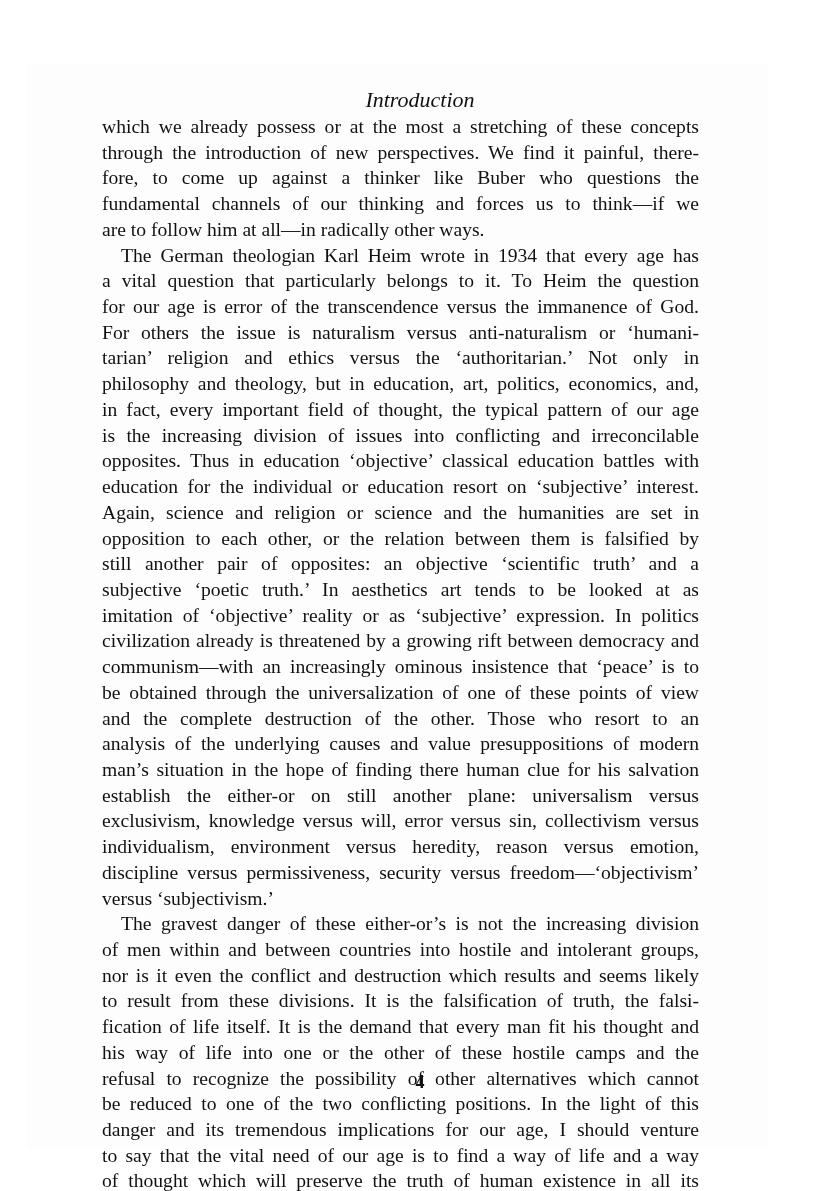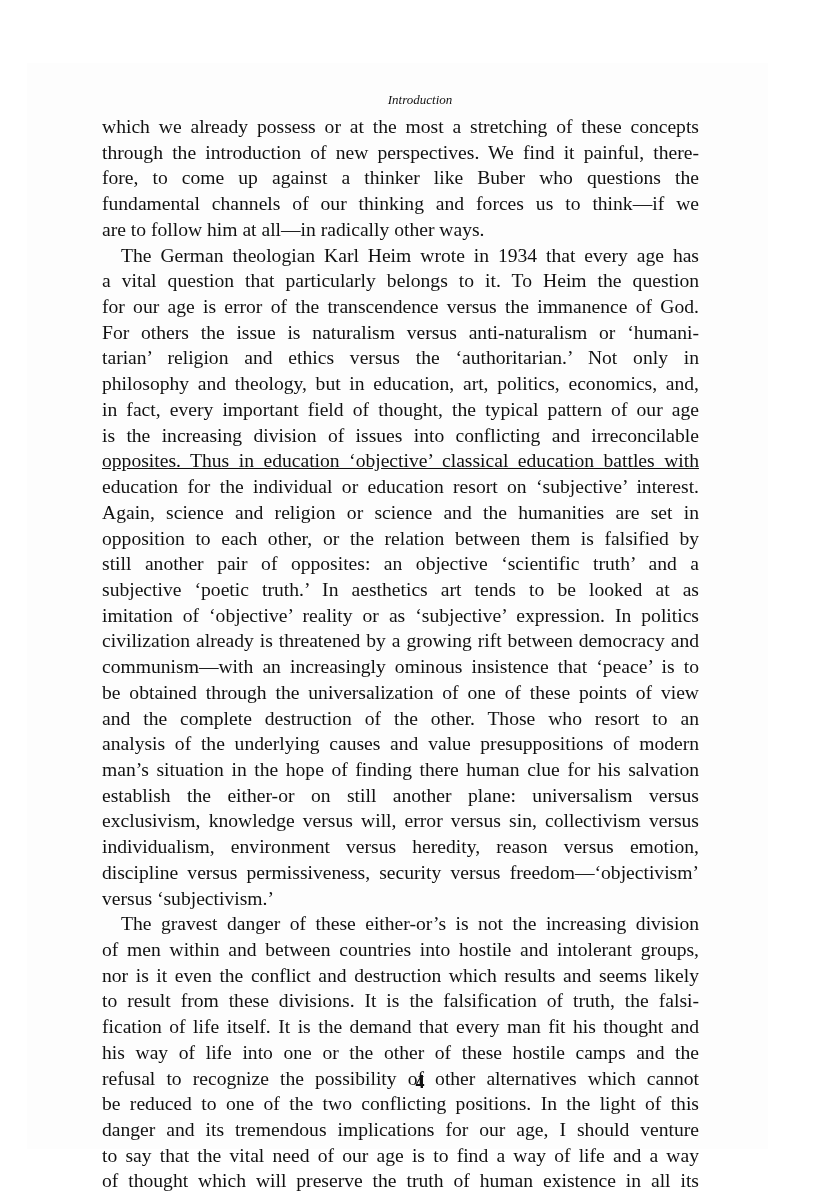--- a/index.html
+++ b/index.html
@@ -16,21 +16,21 @@
       left: 27px; top: 63px;
       width: 741px; height: 1086px;
       background: #fdfdfd;
     }
     .running-head {
       position: absolute;
       left: 0; width: 840px;
       top: 89px;
       text-align: center;
       font-style: italic;
-      font-size: 13px;
+      font-size: 22px;
       line-height: 22px;
     }
     .body-text {
       position: absolute;
       left: 102px; top: 114px;
       width: 597px;
       font-size: 19.6px;
       line-height: 25.72px;
     }
     .line {
@@ -72,21 +72,21 @@
 
   <div>
     <span class="line indent" style="display: block;">The German theologian Karl Heim wrote in 1934 that every age has</span>
     <span class="line" style="display: block;">a vital question that particularly belongs to it. To Heim the question</span>
     <span class="line" style="display: block;">for our age is error of the transcendence versus the immanence of God.</span>
     <span class="line" style="display: block;">For others the issue is naturalism versus anti-naturalism or ‘humani-</span>
     <span class="line" style="display: block;">tarian’ religion and ethics versus the ‘authoritarian.’ Not only in</span>
     <span class="line" style="display: block;">philosophy and theology, but in education, art, politics, economics, and,</span>
     <span class="line" style="display: block;">in fact, every important field of thought, the typical pattern of our age</span>
     <span class="line" style="display: block;">is the increasing division of issues into conflicting and irreconcilable</span>
-    <span class="line" style="display: block; text-decoration: underline;">opposites. Thus in education ‘objective’ classical education battles with</span>
+    <span class="line" style="display: block;">opposites. Thus in education ‘objective’ classical education battles with</span>
     <span class="line" style="display: block;">education for the individual or education resort on ‘subjective’ interest.</span>
     <span class="line" style="display: block;">Again, science and religion or science and the humanities are set in</span>
     <span class="line" style="display: block;">opposition to each other, or the relation between them is falsified by</span>
     <span class="line" style="display: block;">still another pair of opposites: an objective ‘scientific truth’ and a</span>
     <span class="line" style="display: block;">subjective ‘poetic truth.’ In aesthetics art tends to be looked at as</span>
     <span class="line" style="display: block;">imitation of ‘objective’ reality or as ‘subjective’ expression. In politics</span>
     <span class="line" style="display: block;">civilization already is threatened by a growing rift between democracy and</span>
     <span class="line" style="display: block;">communism—with an increasingly ominous insistence that ‘peace’ is to</span>
     <span class="line" style="display: block;">be obtained through the universalization of one of these points of view</span>
     <span class="line" style="display: block;">and the complete destruction of the other. Those who resort to an</span>

